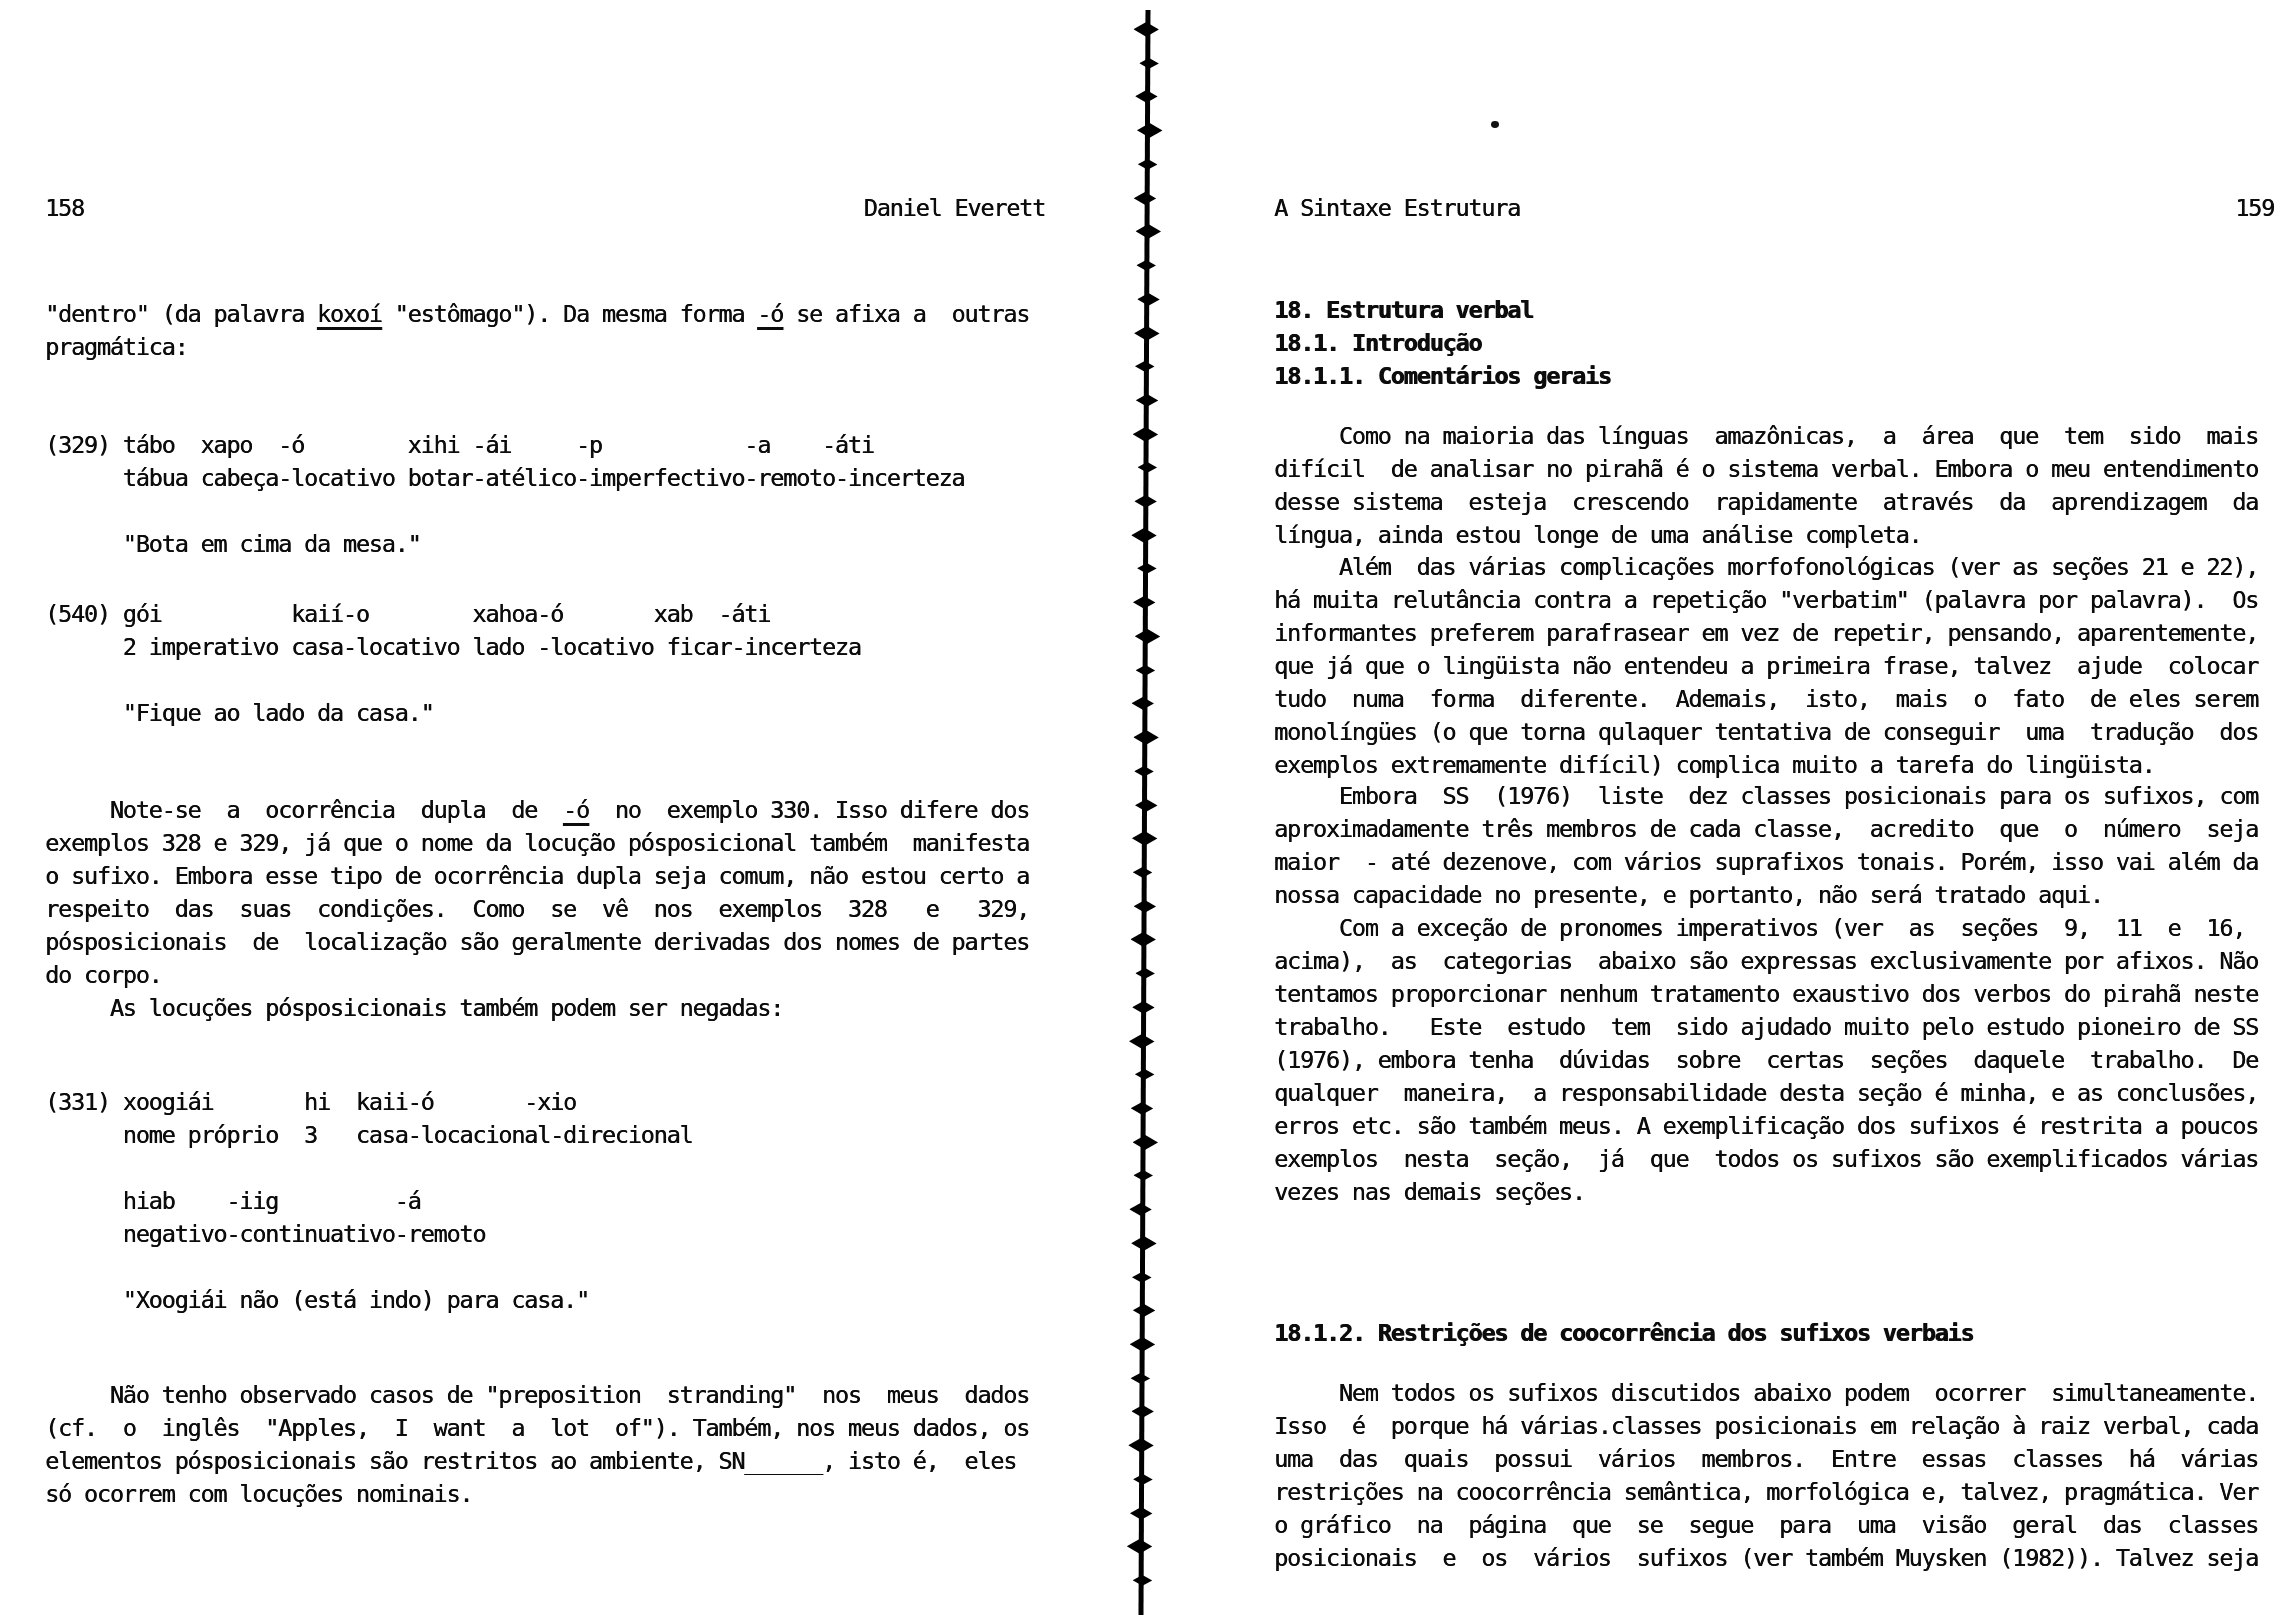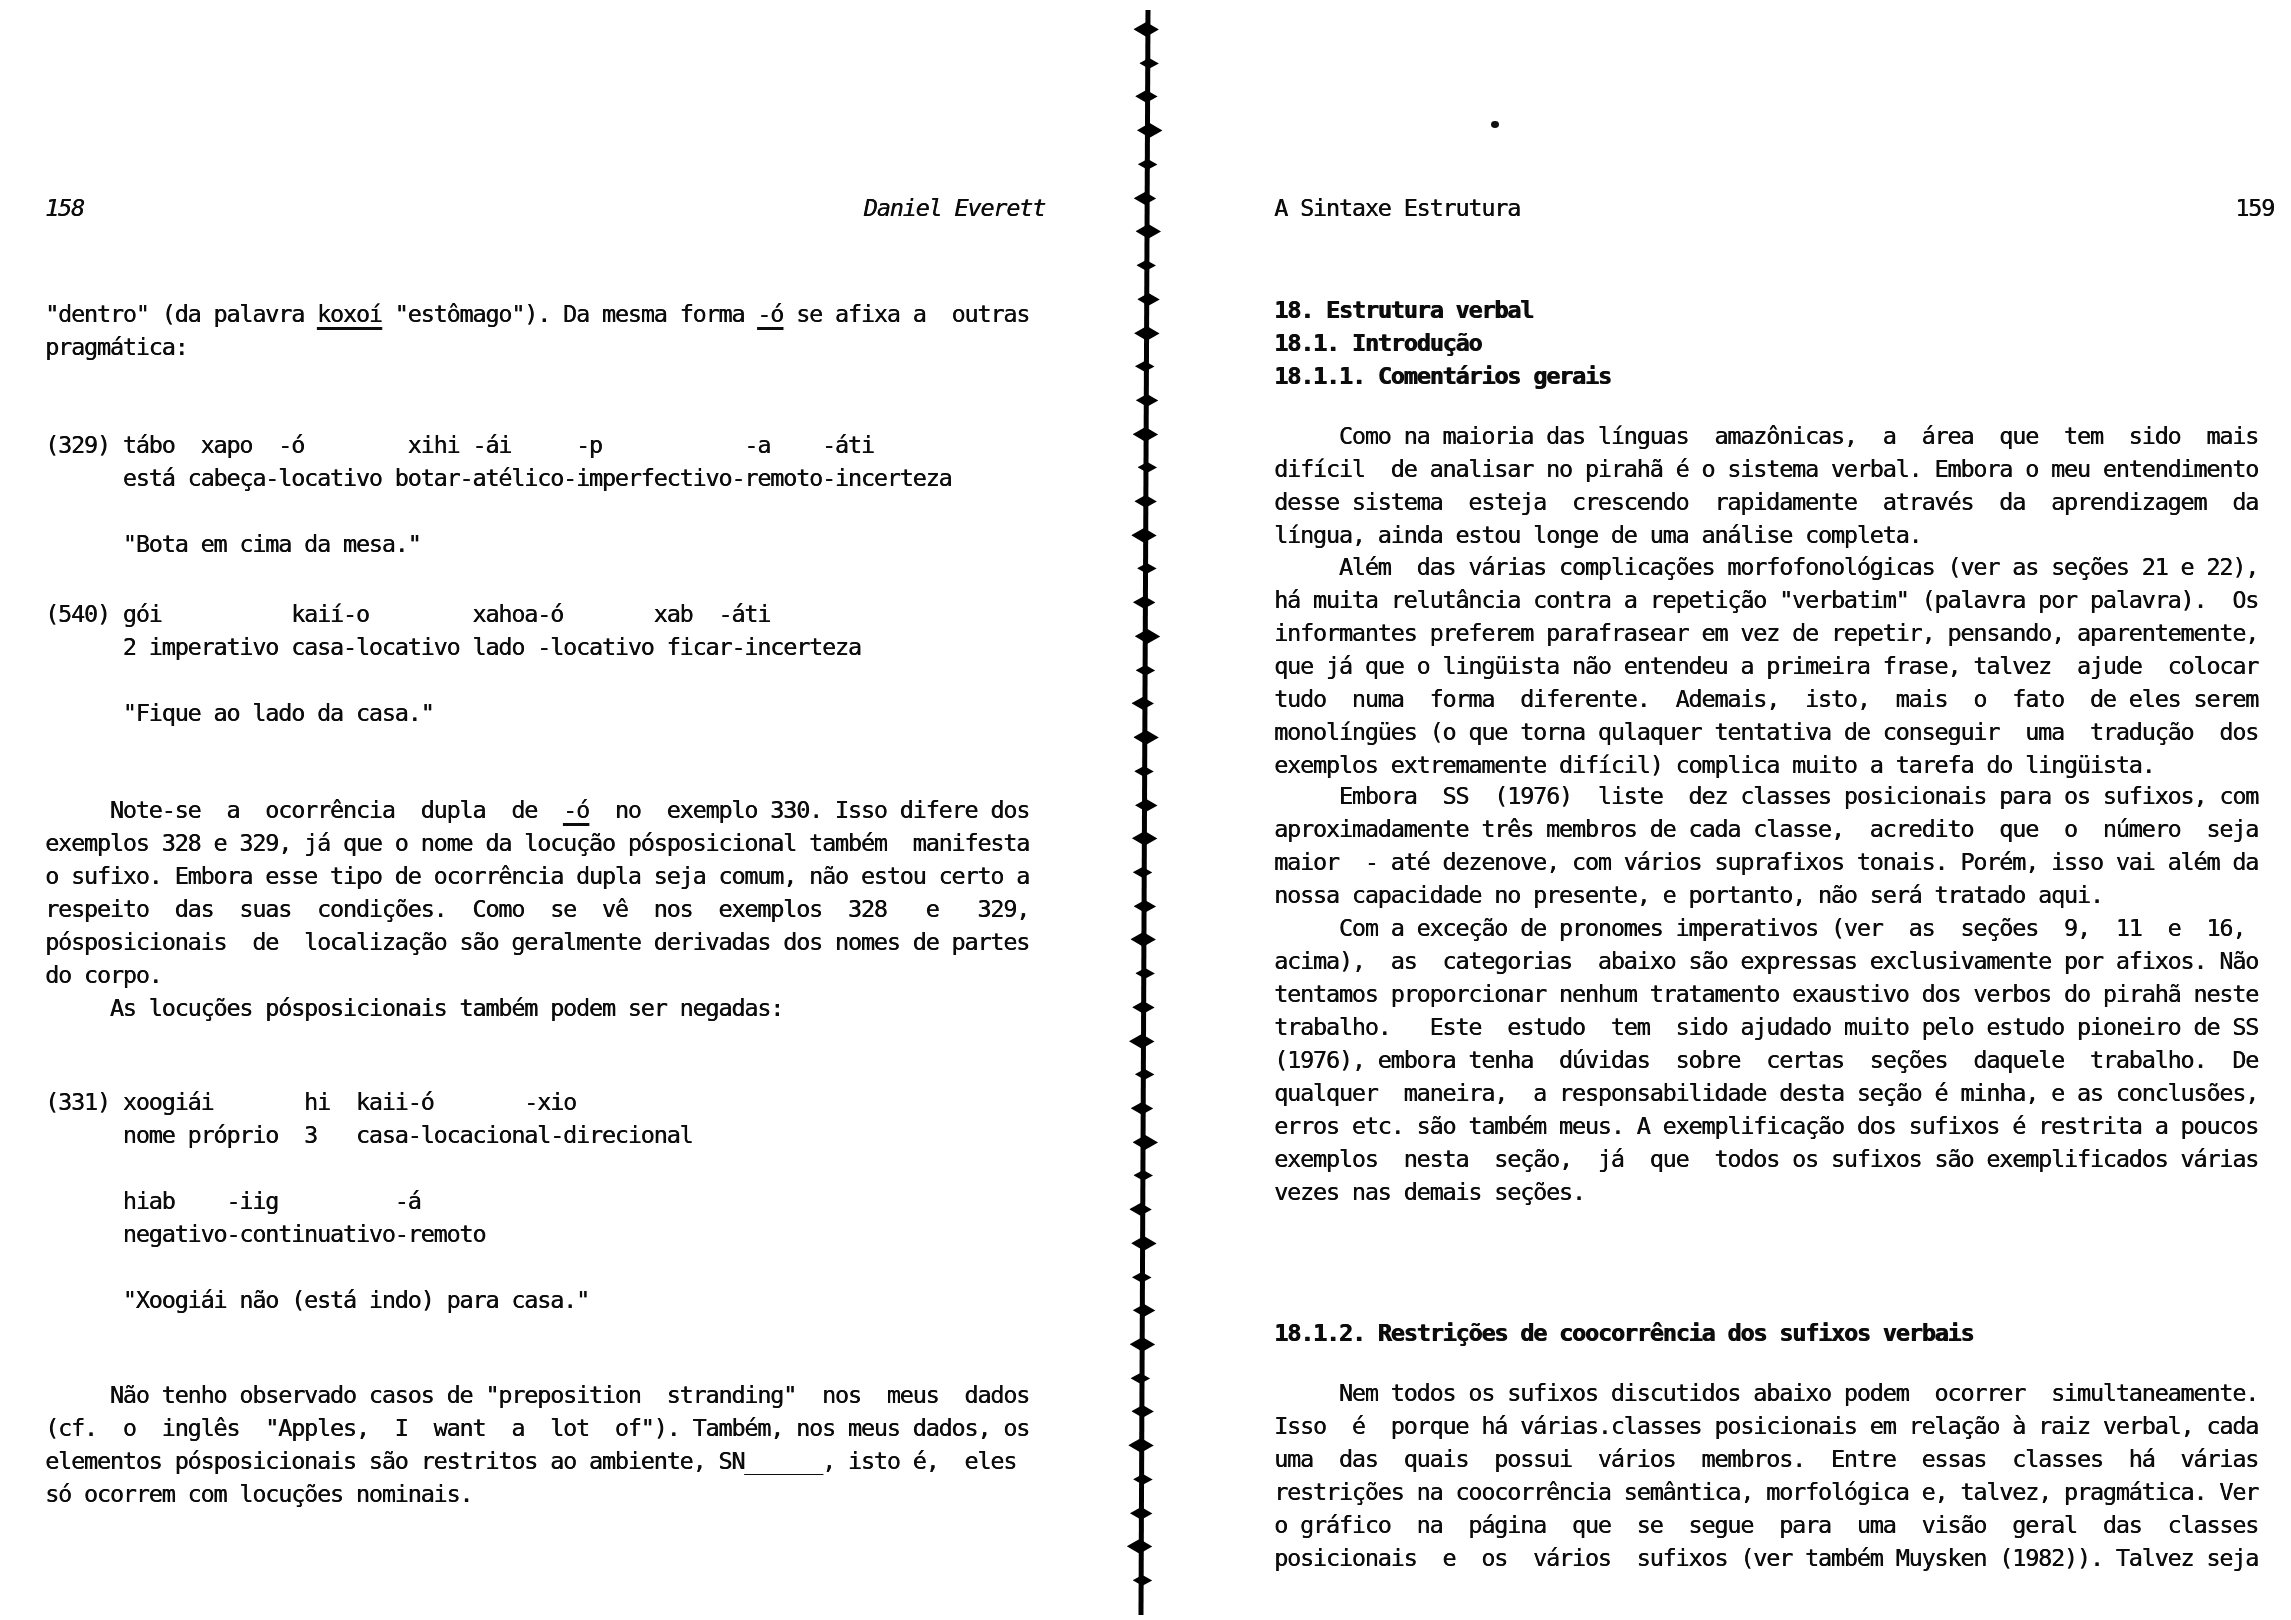--- a/index.html
+++ b/index.html
@@ -25,28 +25,28 @@
   .mark{position:absolute;background:#000;
     clip-path:polygon(50% 0,100% 50%,50% 100%,0 50%);}
   .speck{position:absolute;left:1491px;top:121px;width:7.8px;height:6.9px;
     background:#111;border-radius:50%;}
 </style>
 </head>
 <body>
 
 <div class="page-col" style="left:45px;">
 
-  <div class="block hdr" style="top:192px;font-style:italic;">
+  <div class="block hdr" style="top:192px;">
     <span>158</span>
     <span>Daniel Everett</span>
   </div>
 
   <div class="block" style="top:298px;"><div class="tline"><span>"dentro" (da palavra </span><span class="u">koxoí</span><span> "estômago"). Da mesma forma </span><span class="u">-ó</span><span> se afixa a  outras</span></div><div class="tline">pragmática:</div></div>
 
-  <div class="block" style="top:429px;"><div class="tline">(329) tábo  xapo  -ó        xihi -ái     -p           -a    -áti</div><div class="tline">      está cabeça-locativo botar-atélico-imperfectivo-remoto-incerteza</div><div class="tline"> </div><div class="tline">      "Bota em cima da mesa."</div></div>
+  <div class="block" style="top:429px;"><div class="tline">(329) tábo  xapo  -ó        xihi -ái     -p           -a    -áti</div><div class="tline">      tábua cabeça-locativo botar-atélico-imperfectivo-remoto-incerteza</div><div class="tline"> </div><div class="tline">      "Bota em cima da mesa."</div></div>
 
   <div class="block" style="top:598px;"><div class="tline">(540) gói          kaií-o        xahoa-ó       xab  -áti</div><div class="tline">      2 imperativo casa-locativo lado -locativo ficar-incerteza</div><div class="tline"> </div><div class="tline">      "Fique ao lado da casa."</div></div>
 
   <div class="block" style="top:794px;"><div class="tline"><span>     Note-se  a  ocorrência  dupla  de  </span><span class="u">-ó</span><span>  no  exemplo 330. Isso difere dos</span></div><div class="tline">exemplos 328 e 329, já que o nome da locução pósposicional também  manifesta</div><div class="tline">o sufixo. Embora esse tipo de ocorrência dupla seja comum, não estou certo a</div><div class="tline">respeito  das  suas  condições.  Como  se  vê  nos  exemplos  328   e   329,</div><div class="tline">pósposicionais  de  localização são geralmente derivadas dos nomes de partes</div><div class="tline">do corpo.</div><div class="tline">     As locuções pósposicionais também podem ser negadas:</div></div>
 
   <div class="block" style="top:1086px;"><div class="tline">(331) xoogiái       hi  kaii-ó       -xio</div><div class="tline">      nome próprio  3   casa-locacional-direcional</div><div class="tline"> </div><div class="tline">      hiab    -iig         -á</div><div class="tline">      negativo-continuativo-remoto</div><div class="tline"> </div><div class="tline">      "Xoogiái não (está indo) para casa."</div></div>
 
   <div class="block" style="top:1379px;"><div class="tline">     Não tenho observado casos de "preposition  stranding"  nos  meus  dados</div><div class="tline">(cf.  o  inglês  "Apples,  I  want  a  lot  of"). Também, nos meus dados, os</div><div class="tline">elementos pósposicionais são restritos ao ambiente, SN______, isto é,  eles</div><div class="tline">só ocorrem com locuções nominais.</div></div>
 </div>
 

